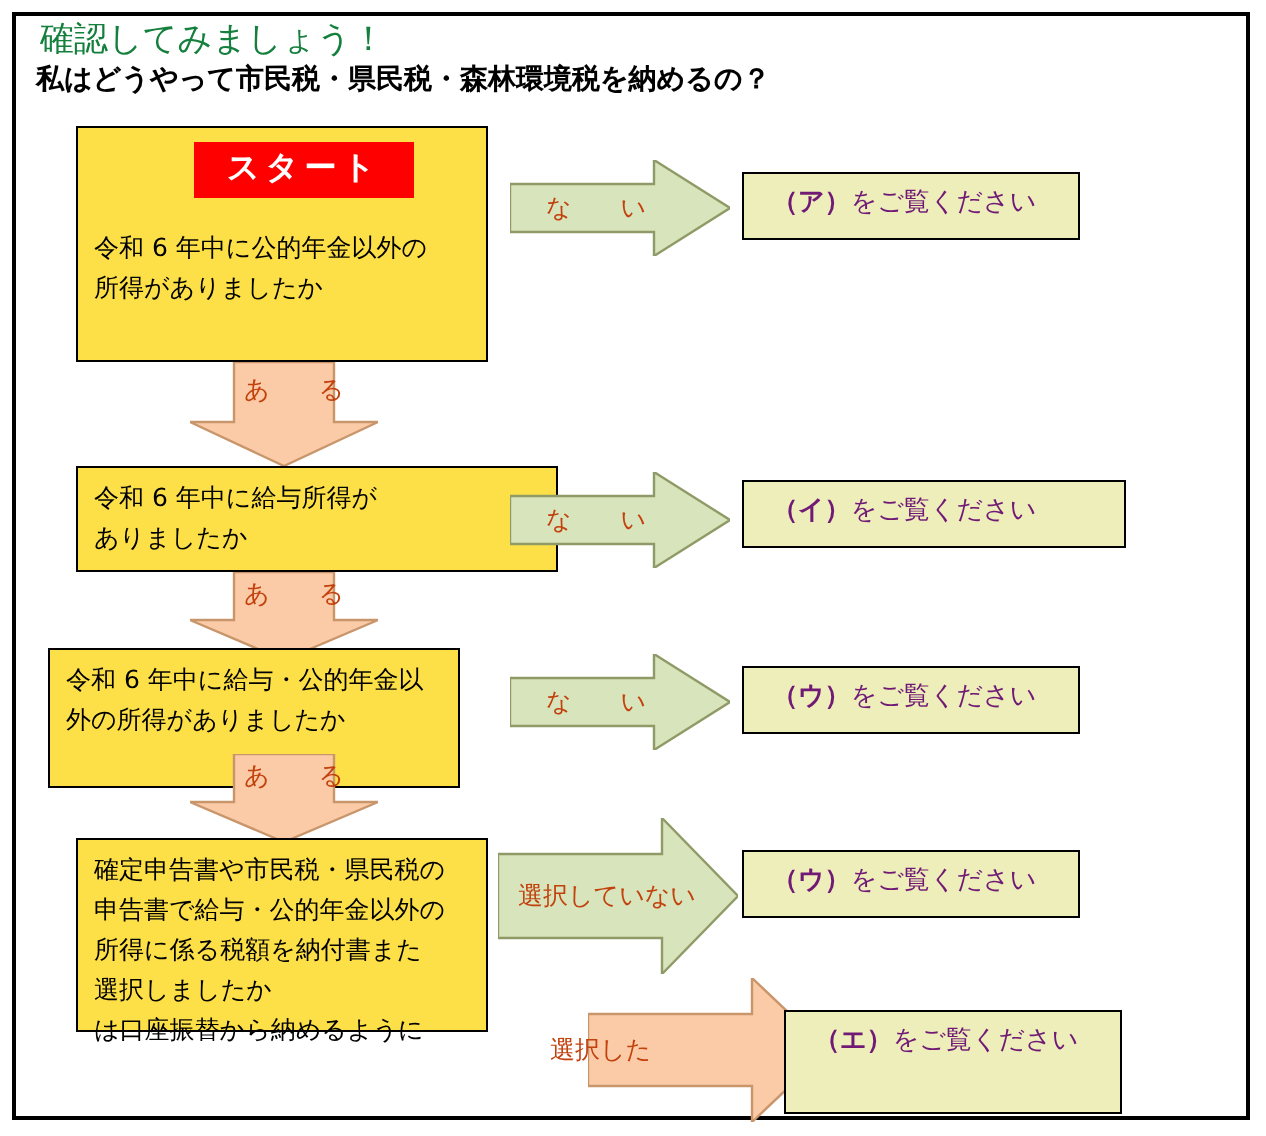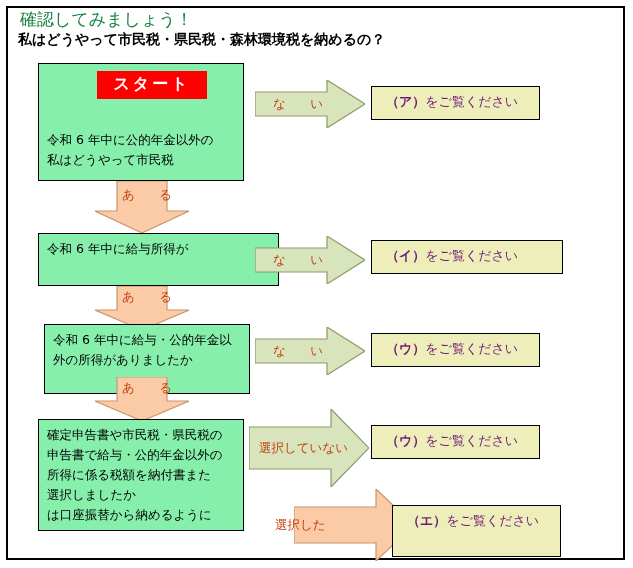--- a/index.html
+++ b/index.html
@@ -46,27 +46,27 @@
     font-size: 14px;
     font-weight: bold;
     color: #000000;
     white-space: nowrap;
     letter-spacing: 0px;
   }
 
   
   .qbox {
     position: absolute;
-    background: #86efac;
+    background: #fde047;
     border: 1px solid #000000;
     box-sizing: border-box;
     font-size: 12.5px;
     color: #000000;
     line-height: 20px;
-    padding: 20px 7px 4px 8px;
+    padding: 4px 7px 4px 8px;
   }
   .qbox .line { white-space: nowrap; }
 
   
   .start-banner {
     position: absolute;
     background: #FF0000;
     color: #FFFFFF;
     font-size: 16px;
     font-weight: bold;
@@ -110,21 +110,21 @@
 <div id="page">
 
   <div id="frame"></div>
 
   <div class="title-line1">確認してみましょう！</div>
   <div class="title-line2">私はどうやって市民税・県民税・森林環境税を納めるの？</div>
 
   <div class="qbox" style="left:38px; top:63px; width:206px; height:118px;">
     <div class="start-banner" style="left:58px; top:7px; width:110px; height:28px;">スタート</div>
     <div class="line" style="margin-top:46px;">令和 6 年中に公的年金以外の</div>
-    <div class="line">私はどうやって市民税</div>
+    <div class="line">所得がありましたか</div>
   </div>
 
   <div class="arrow-wrap" style="left:255px; top:80px;">
     <svg width="110" height="48" viewBox="0 0 110 48">
       <polygon points="0,12 72,12 72,0 110,24 72,48 72,36 0,36" fill="#D8E4BC" stroke="#909A66" stroke-width="1.2"></polygon>
     </svg>
     <div class="arrow-label sp" style="left:18px; top:18px;">な　い</div>
   </div>
 
   <div class="rbox" style="left:371px; top:86px; width:169px; height:34px;">
@@ -133,41 +133,42 @@
 
   <div class="arrow-wrap" style="left:95px; top:181px;">
     <svg width="94" height="52" viewBox="0 0 94 52">
       <polygon points="22,0 72,0 72,30 94,30 47,52 0,30 22,30" fill="#FBCBA8" stroke="#C9966B" stroke-width="1.2"></polygon>
     </svg>
     <div class="arrow-label sp" style="left:27px; top:8px;">あ　る</div>
   </div>
 
   <div class="qbox" style="left:38px; top:233px; width:241px; height:53px; padding-top:5px;">
     <div class="line">令和 6 年中に給与所得が</div>
+    <div class="line">ありましたか</div>
   </div>
 
   <div class="arrow-wrap" style="left:255px; top:236px;">
     <svg width="110" height="48" viewBox="0 0 110 48">
       <polygon points="0,12 72,12 72,0 110,24 72,48 72,36 0,36" fill="#D8E4BC" stroke="#909A66" stroke-width="1.2"></polygon>
     </svg>
     <div class="arrow-label sp" style="left:18px; top:18px;">な　い</div>
   </div>
 
   <div class="rbox" style="left:371px; top:240px; width:192px; height:34px;">
     <b>（イ）</b><span>をご覧ください</span>
   </div>
 
   <div class="arrow-wrap" style="left:95px; top:286px;">
     <svg width="94" height="44" viewBox="0 0 94 44">
       <polygon points="22,0 72,0 72,24 94,24 47,44 0,24 22,24" fill="#FBCBA8" stroke="#C9966B" stroke-width="1.2"></polygon>
     </svg>
     <div class="arrow-label sp" style="left:27px; top:5px;">あ　る</div>
   </div>
 
-  <div class="qbox" style="left:44px; top:324px; width:206px; height:70px; padding-top:5px;">
+  <div class="qbox" style="left:24px; top:324px; width:206px; height:70px; padding-top:5px;">
     <div class="line">令和 6 年中に給与・公的年金以</div>
     <div class="line">外の所得がありましたか</div>
   </div>
 
   <div class="arrow-wrap" style="left:255px; top:327px;">
     <svg width="110" height="48" viewBox="0 0 110 48">
       <polygon points="0,12 72,12 72,0 110,24 72,48 72,36 0,36" fill="#D8E4BC" stroke="#909A66" stroke-width="1.2"></polygon>
     </svg>
     <div class="arrow-label sp" style="left:18px; top:18px;">な　い</div>
   </div>
@@ -176,21 +177,21 @@
     <b>（ウ）</b><span>をご覧ください</span>
   </div>
 
   <div class="arrow-wrap" style="left:95px; top:377px;">
     <svg width="94" height="44" viewBox="0 0 94 44">
       <polygon points="22,0 72,0 72,24 94,24 47,44 0,24 22,24" fill="#FBCBA8" stroke="#C9966B" stroke-width="1.2"></polygon>
     </svg>
     <div class="arrow-label sp" style="left:27px; top:5px;">あ　る</div>
   </div>
 
-  <div class="qbox" style="left:38px; top:419px; width:206px; height:112px; padding-top:5px;">
+  <div class="qbox" style="left:38px; top:419px; width:206px; height:97px; padding-top:5px;">
     <div class="line">確定申告書や市民税・県民税の</div>
     <div class="line">申告書で給与・公的年金以外の</div>
     <div class="line">所得に係る税額を納付書また</div>
     <div class="line">選択しましたか</div>
     <div class="line">は口座振替から納めるように</div>
   </div>
 
   <div class="arrow-wrap" style="left:249px; top:409px;">
     <svg width="120" height="78" viewBox="0 0 120 78">
       <polygon points="0,18 82,18 82,0 120,39 82,78 82,60 0,60" fill="#D8E4BC" stroke="#909A66" stroke-width="1.2"></polygon>

